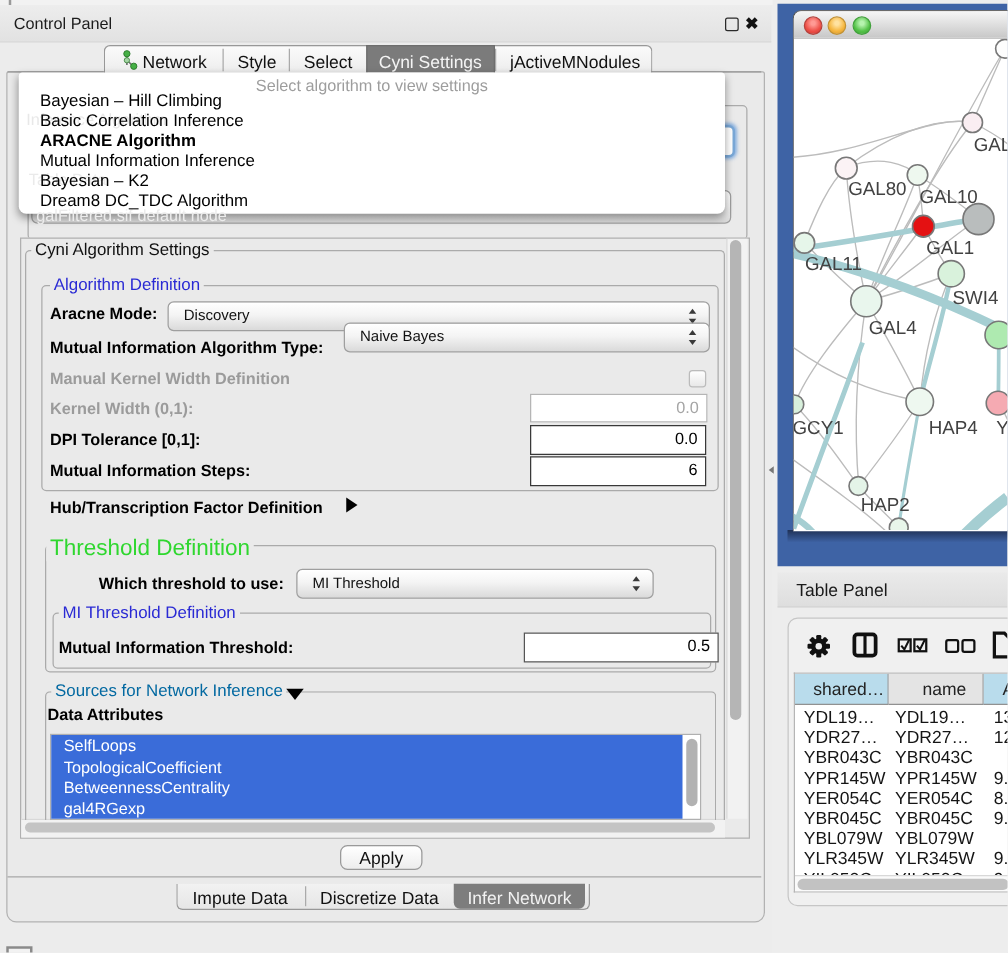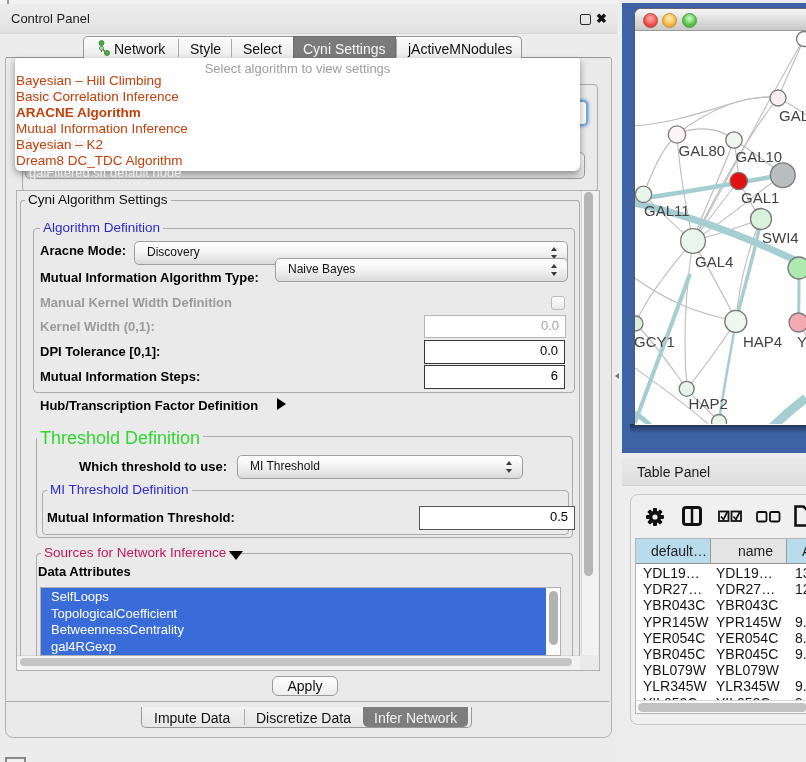--- a/index.html
+++ b/index.html
@@ -105,21 +105,21 @@
       <div class="combo" style="left:237px;top:451px;width:284px;height:22px;">
         <div class="ct">MI Threshold</div>
           <div class="carrows"></div>
       </div>
       <div class="fieldset" style="left:42px;top:486px;width:525px;height:43px;"></div>
       <div class="abs" style="left:47px;top:478px;background:#eaeaea;padding:0 3px;font-size:13.5px;color:#2a2ad4;">MI Threshold Definition</div>
       <div class="lbl" style="left:47px;top:506px;">Mutual Information Threshold:</div>
       <div class="tfield" style="left:419px;top:502px;width:133px;height:20px;border:1.5px solid #555;color:#000;padding:2px 6px 0 15px;">0.5</div>
 
       <div class="abs" style="left:36px;top:549px;width:535px;height:102px;border:1px solid #ababab;border-radius:4px 4px 0 0;border-bottom:none;"></div>
-      <div class="abs" style="left:41px;top:541px;background:#eaeaea;padding:0 3px;font-size:13.5px;color:#be185d;">Sources for Network Inference</div>
+      <div class="abs" style="left:41px;top:541px;background:#eaeaea;padding:0 3px;font-size:13.5px;color:#0369a1;">Sources for Network Inference</div>
       <div class="abs" style="left:229px;top:547px;width:0;height:0;border-left:7px solid transparent;border-right:7px solid transparent;border-top:9px solid #000;"></div>
       <div class="lbl" style="left:38px;top:560px;">Data Attributes</div>
 
       <div class="abs" style="left:40px;top:583px;width:519px;height:67px;border:1px solid #b0b0b0;background:#fff;">
         <div class="abs" style="left:0;top:0;width:505px;height:67px;background:#3a6cd9;"></div>
         <div class="abs" style="left:10px;top:1px;width:490px;font-size:13px;line-height:16.6px;color:#fff;">SelfLoops<br>TopologicalCoefficient<br>BetweennessCentrality<br>gal4RGexp</div>
         <div class="abs" style="left:508px;top:3px;width:9px;height:54px;background:#b2b2b2;border-radius:4.5px;"></div>
       </div>
 
       <div class="abs" style="left:272px;top:672px;width:64px;height:18px;border:1px solid #9a9a9a;border-radius:6px;background:linear-gradient(#ffffff,#ededed);text-align:center;font-size:14px;color:#111;line-height:18px;">Apply</div>
@@ -133,21 +133,21 @@
       <div class="abs" style="left:374px;top:706px;font-size:14px;color:#f2f2f2;">Infer Network</div>
     </div>
 
     <div id="popup">
       <div class="abs" style="left:15px;top:54px;width:565px;height:113px;background:#fff;border-radius:3px 3px 6px 6px;box-shadow:0 3px 7px rgba(0,0,0,.4);">
         <div class="abs" style="left:0;top:3px;width:565px;text-align:center;font-size:13px;color:#9d9d9d;">Select algorithm to view settings</div>
 
         <div class="abs" style="left:14px;top:107px;font-size:13px;color:#ececec;">galFiltered.sif default node</div>
         <div class="abs" style="left:6px;top:30px;font-size:13px;color:#e8e8e8;">Inference Algorithm</div>
         <div class="abs" style="left:8px;top:78px;font-size:13px;color:#eaeaea;">Table Data</div>
-        <div class="abs" style="left:0;top:15px;width:560px;font-size:13.5px;line-height:16.1px;color:#c2410c;">
+        <div class="abs" style="left:16px;top:15px;width:560px;font-size:13.5px;line-height:16.1px;color:#000000;">
           <span style="padding-left:1px;">Bayesian – Hill Climbing</span><br>
           <span style="padding-left:1px;">Basic Correlation Inference</span><br>
           <span style="padding-left:1px;font-weight:bold;">ARACNE Algorithm</span><br>
           <span style="padding-left:1px;">Mutual Information Inference</span><br>
           <span style="padding-left:1px;">Bayesian – K2</span><br>
           <span style="padding-left:1px;">Dream8 DC_TDC Algorithm</span>
         </div>
       </div>
     </div>
   </div>
@@ -266,21 +266,21 @@
         <rect x="91.5" y="8.5" width="9.5" height="9.5" stroke-width="1.8"></rect>
         <path d="M 81,13.5 l 2.5,3 l 4,-8" stroke-width="1.7"></path>
         <path d="M 93.5,13.5 l 2.5,3 l 4,-8" stroke-width="1.7"></path>
         <rect x="117" y="9" width="9.5" height="9.5" rx="1.5" stroke-width="1.8"></rect>
         <rect x="130" y="9" width="9.5" height="9.5" rx="1.5" stroke-width="1.8"></rect>
         <path d="M 155.5,3.5 h 8 l 5,5 v 14 h -13 z" stroke-width="2.6"></path>
       </g>
     </svg>
 
     <div class="abs" style="left:635px;top:538px;width:171px;height:174px;background:#fff;border:1px solid #b5b5b5;border-right:none;overflow:hidden;">
-      <div class="abs" style="left:0;top:0;width:74px;height:24px;background:#b9dcec;border-right:1px solid #9b9b9b;border-bottom:1px solid #919191;text-align:center;font-size:14px;color:#222;line-height:24px;text-indent:12px;">default…</div>
+      <div class="abs" style="left:0;top:0;width:74px;height:24px;background:#b9dcec;border-right:1px solid #9b9b9b;border-bottom:1px solid #919191;text-align:center;font-size:14px;color:#222;line-height:24px;text-indent:12px;">shared…</div>
       <div class="abs" style="left:75px;top:0;width:75px;height:24px;background:#e4e4e4;border-right:1px solid #9b9b9b;border-bottom:1px solid #919191;text-align:center;font-size:14px;color:#222;line-height:24px;text-indent:14px;">name</div>
       <div class="abs" style="left:151px;top:0;width:60px;height:24px;background:#b9dcec;border-bottom:1px solid #919191;font-size:14px;color:#222;line-height:24px;padding-left:15px;">A</div>
       <div class="abs" style="left:7px;top:26px;font-size:14px;line-height:16.2px;color:#151515;">YDL19…<br>YDR27…<br>YBR043C<br>YPR145W<br>YER054C<br>YBR045C<br>YBL079W<br>YLR345W<br>YIL052C</div>
       <div class="abs" style="left:80px;top:26px;font-size:14px;line-height:16.2px;color:#151515;">YDL19…<br>YDR27…<br>YBR043C<br>YPR145W<br>YER054C<br>YBR045C<br>YBL079W<br>YLR345W<br>YIL052C</div>
       <div class="abs" style="left:159px;top:26px;font-size:14px;line-height:16.2px;color:#151515;">13<br>12<br>&nbsp;<br>9.<br>8.<br>9.<br>&nbsp;<br>9.<br>9.</div>
 
       <div class="abs" style="left:0;top:161px;width:171px;height:13px;background:#fafafa;border-top:1px solid #d8d8d8;"></div>
       <div class="abs" style="left:2px;top:164px;width:169px;height:9px;background:#c2c2c2;border-radius:5px;"></div>
     </div>
   </div>

